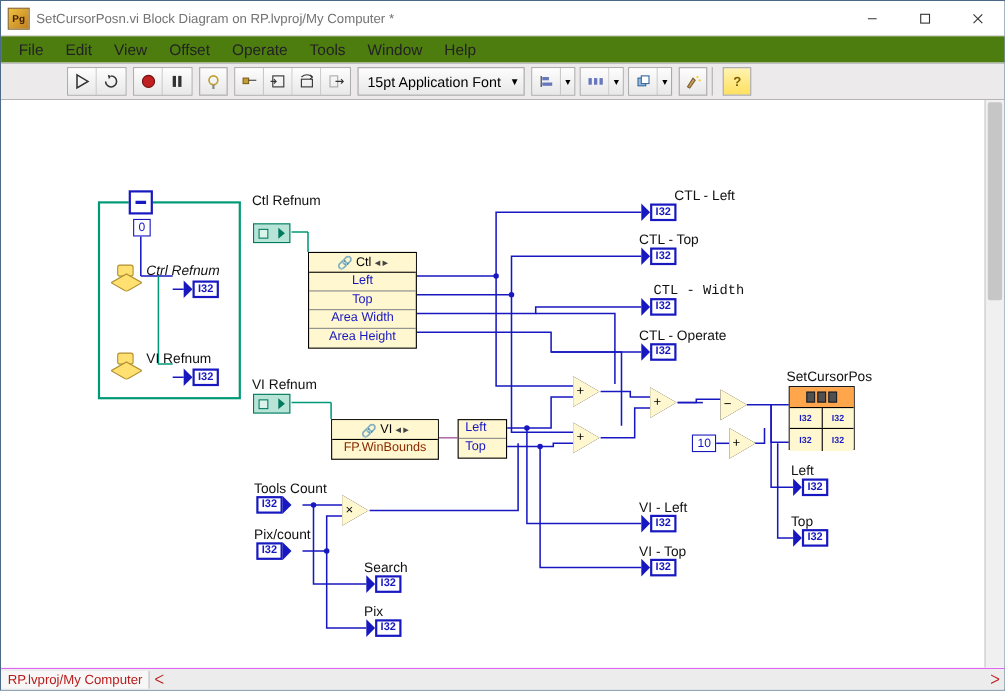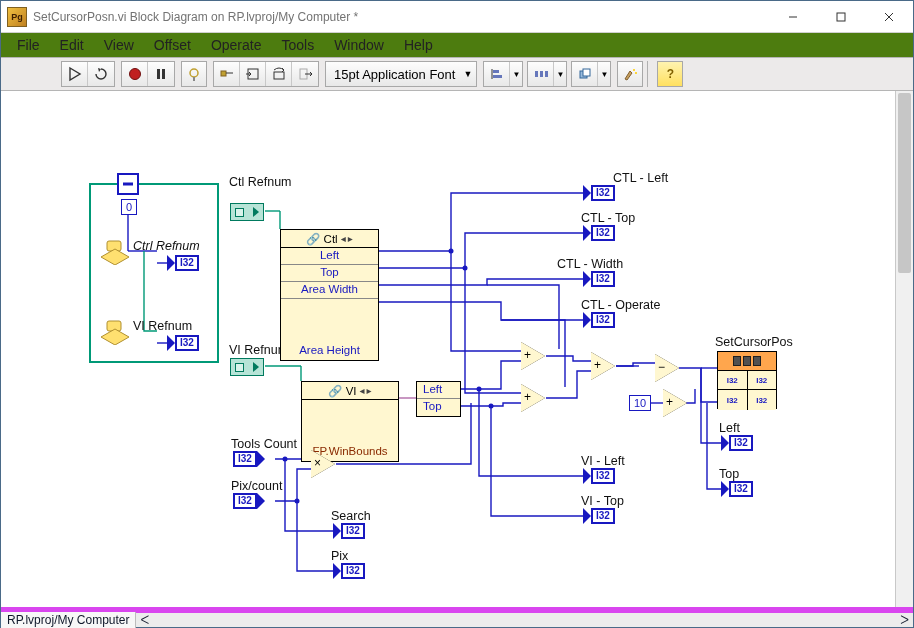--- a/index.html
+++ b/index.html
@@ -140,24 +140,24 @@
     background:#f0f0f0;
     border-left:1px solid #c8c8c8;
   }
   .scroll-v .thumb{
     position:absolute; left:2px; right:2px; top:2px; height:180px;
     background:#c6c6c6; border-radius:2px;
   }
   
   .statusbar {
     height:20px;
-    border-top:6px solid #d946ef;
+    border-top:1px solid #d946ef;
     display:flex; align-items:center;
     font-size:12px;
-    color:#0f172a;
+    color:#b91c1c;
     background:#ececec;
   }
   .statusbar .tab {
     padding:1px 6px;
     border-right:1px solid #bcbcbc;
     background:#f7f7f7;
   }
   
   .node-label {
     position:absolute;
@@ -213,21 +213,21 @@
     gap:3px;
   }
   .prop-node .row {
     border-bottom:1px solid #888;
     padding:1px 4px;
     height:17px;
     text-align:center;
     color:#1818c0;
   }
   .prop-node .row.red { color:#8a2a00; }
-  .prop-node .row:last-child { border-bottom:none;margin-top:44px; }
+  .prop-node .row:last-child { border-bottom:none; }
   .unbundle {
     position:absolute;
     border:1px solid #000;
     background:#fff7d0;
     font-size:11.5px;
   }
   .unbundle .row { padding:1px 6px; border-bottom:1px solid #888; color:#1818c0; height:17px;}
   .unbundle .row:last-child { border-bottom:none; }
   .tri-op {
     position:absolute;
@@ -612,21 +612,21 @@
           <div class="arrow-in"></div>
           <div class="box">I32</div>
         </div>
 
       <div class="node-label" style="left:580px; top:120px;">CTL - Top</div>
       <div class="i32" style="left:582px; top:134px;">
           <div class="arrow-in"></div>
           <div class="box">I32</div>
         </div>
 
-      <div class="node-label" style="left:556px; top:166px;">CTL - Width</div>
+      <div class="node-label" style="left:593px; top:166px;font-family:Liberation Mono, monospace;">CTL - Width</div>
       <div class="i32" style="left:582px; top:180px;">
           <div class="arrow-in"></div>
           <div class="box">I32</div>
         </div>
 
       <div class="node-label" style="left:580px; top:207px;">CTL - Operate</div>
       <div class="i32" style="left:582px; top:221px;">
           <div class="arrow-in"></div>
           <div class="box">I32</div>
         </div>

